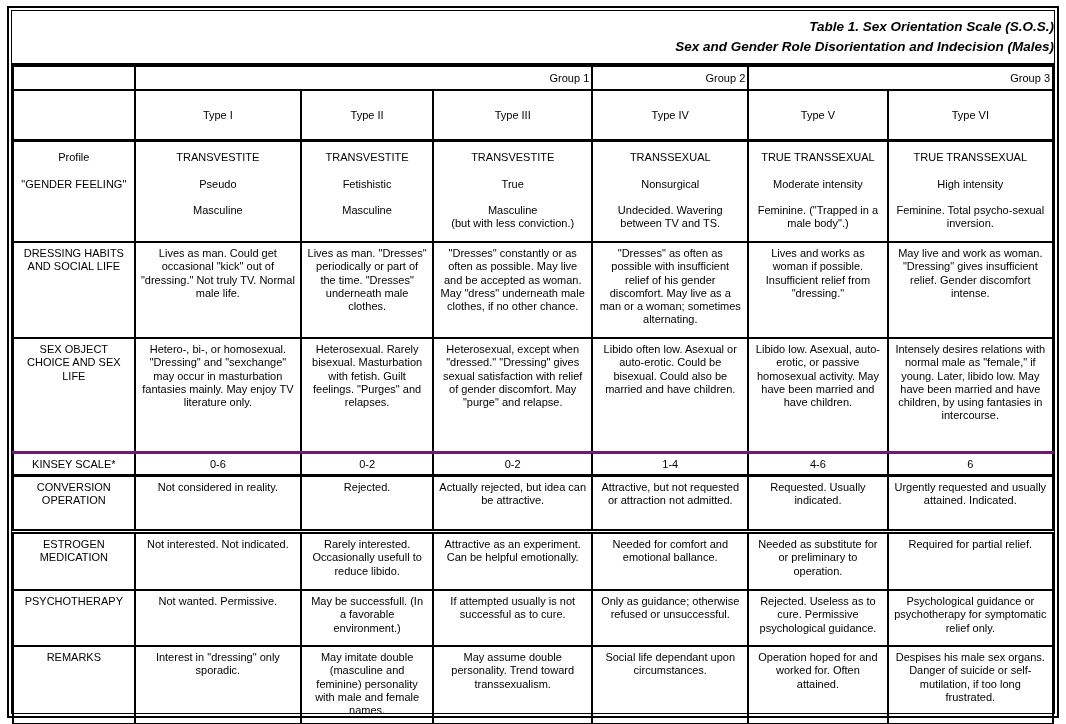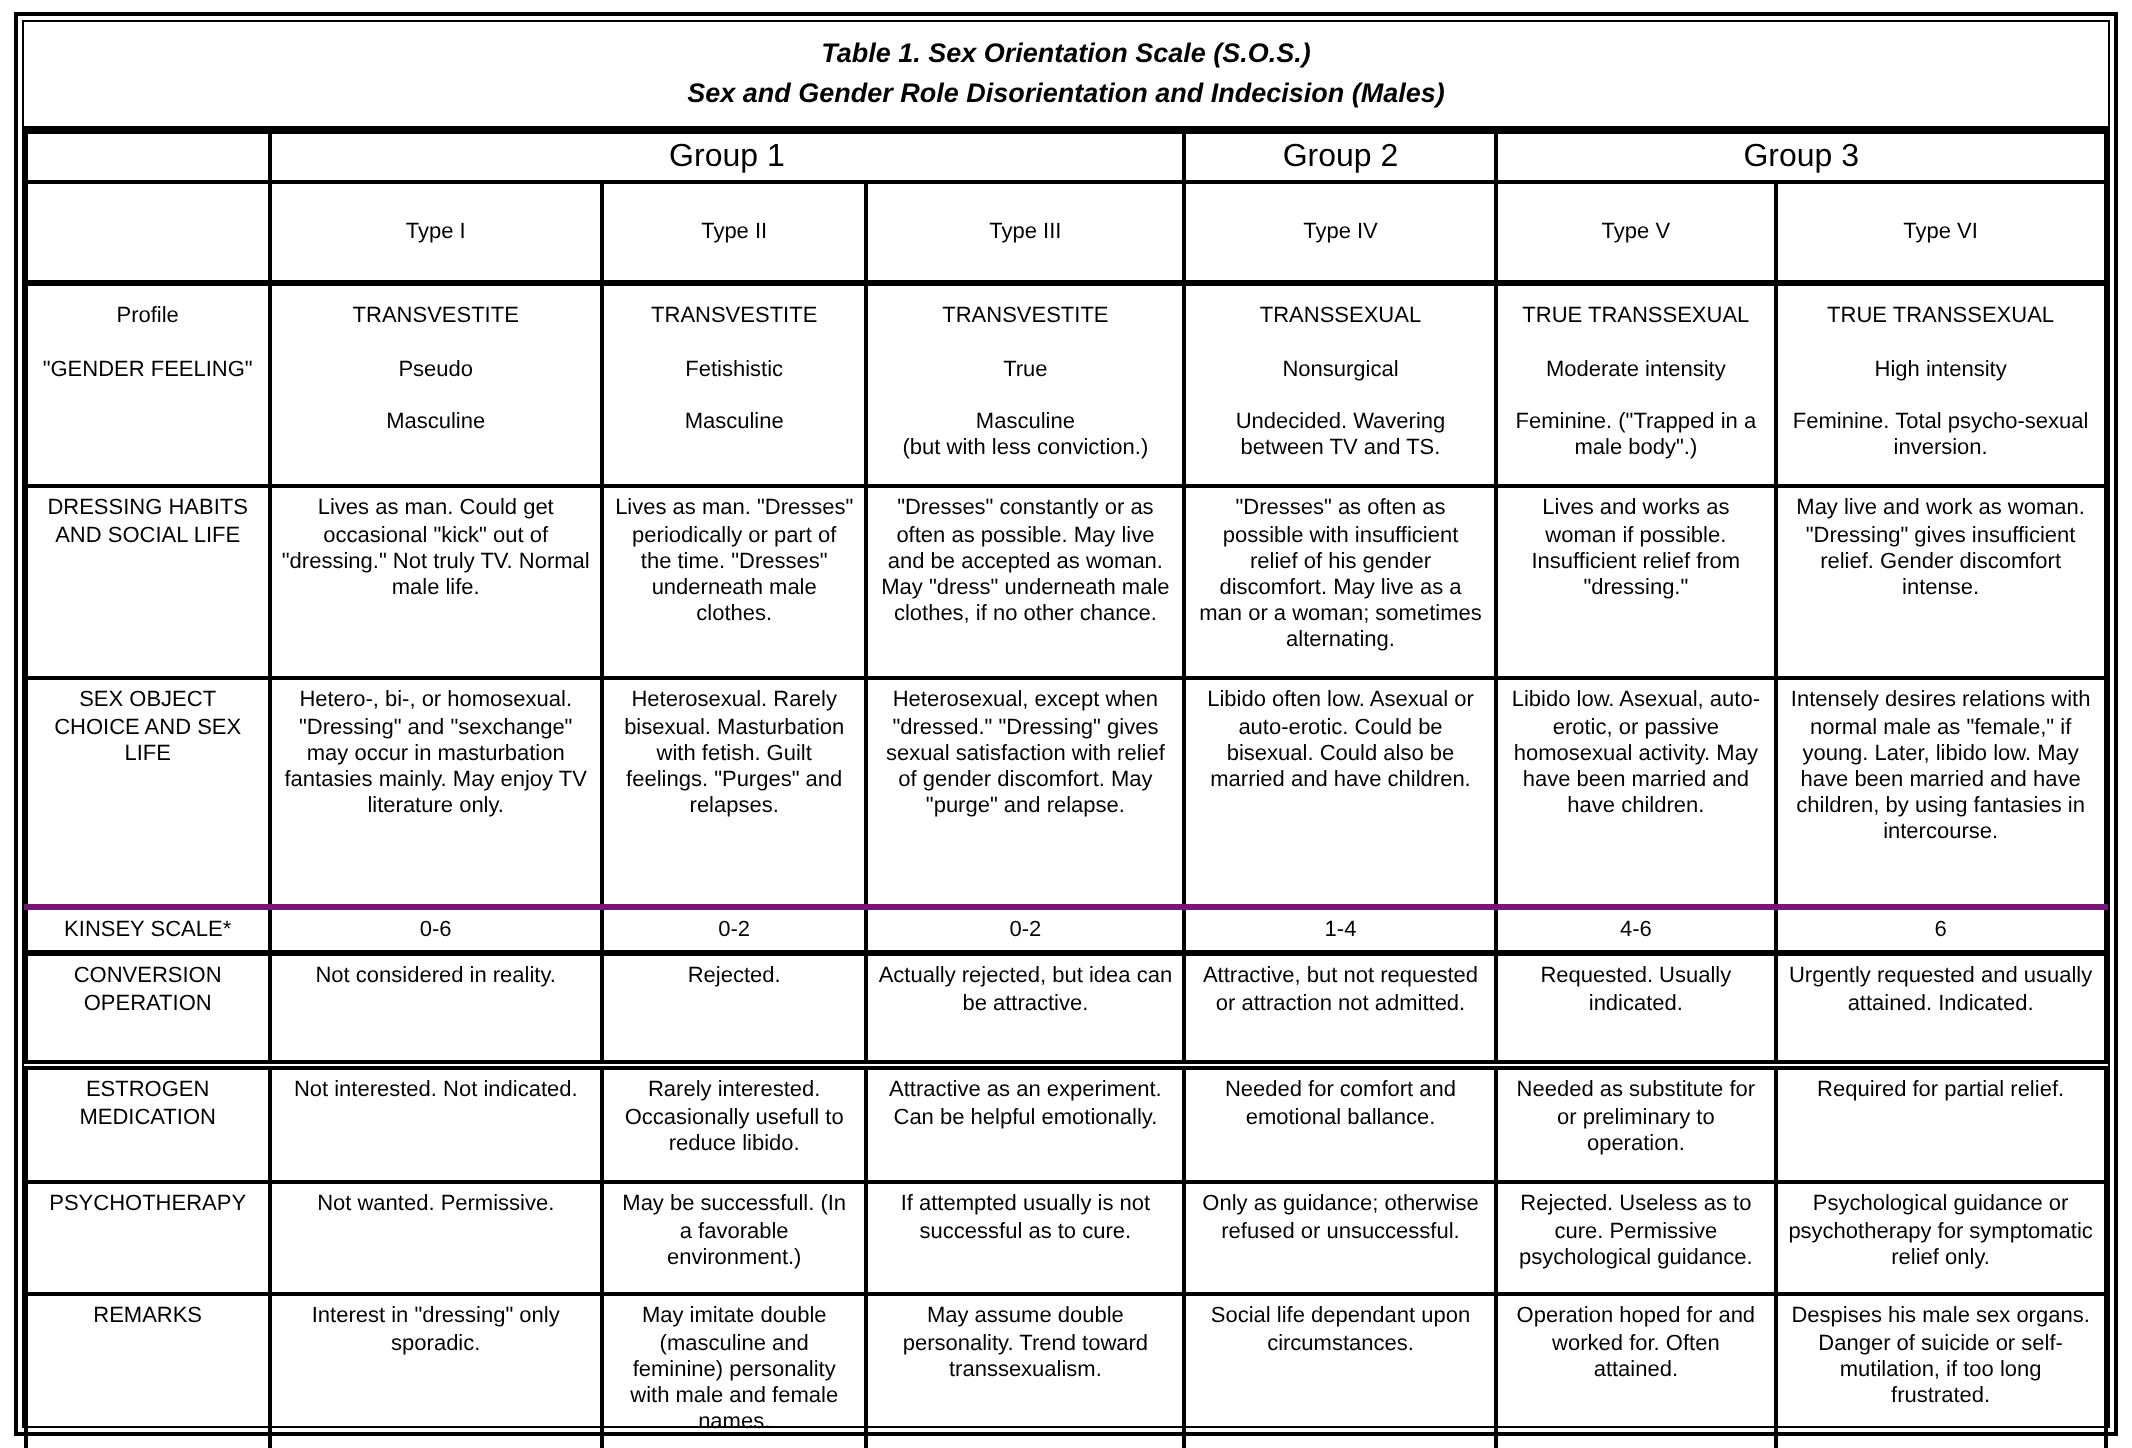--- a/index.html
+++ b/index.html
@@ -24,21 +24,21 @@
   }
   .inner {
     border: 1px solid #000;
     height: 100%;
     box-sizing: border-box;
     display: flex;
     flex-direction: column;
   }
   .title-block {
     border-bottom: 2px solid #000;
-    text-align: center;
+    text-align: right;
     padding: 6px 0 7px 0;
   }
   .title-line {
     font-weight: bold;
     font-style: italic;
     font-size: 13.5px;
     line-height: 1.45;
   }
   table.sos {
     border-collapse: collapse;
@@ -49,21 +49,21 @@
   table.sos td {
     border: 2px solid #000;
     font-size: 11px;
     line-height: 1.2;
     text-align: center;
     vertical-align: top;
     padding: 4px 5px;
     white-space: pre-line;
     overflow: hidden;
   }
-  tr.group-row td { height: 18px; vertical-align: middle; padding: 2px; font-size: 16px; }
+  tr.group-row td { height: 18px; vertical-align: middle; padding: 2px; font-size: 11px; text-align: right; }
   tr.type-row td { height: 16px; vertical-align: middle; padding: 16px; border-bottom: 3px solid #000; }
   tr.r-profile td { height: 86px; padding-top: 9px; }
   tr.r-dressing td { height: 86px; }
   tr.r-sexobject td { height: 104px; }
   tr.r-kinsey td { height: 16px; border-top: 3px solid #701a75; border-bottom: 3px solid #000; vertical-align: middle; padding: 2px; }
   tr.r-conversion td { height: 44px; }
   tr.r-estrogen td { height: 47px; border-top: 5px double #000; }
   tr.r-psychotherapy td { height: 46px; }
   tr.r-remarks td { height: 68px; }
   td.dl { border-left: 5px double #000; margin-left: 44px; }

